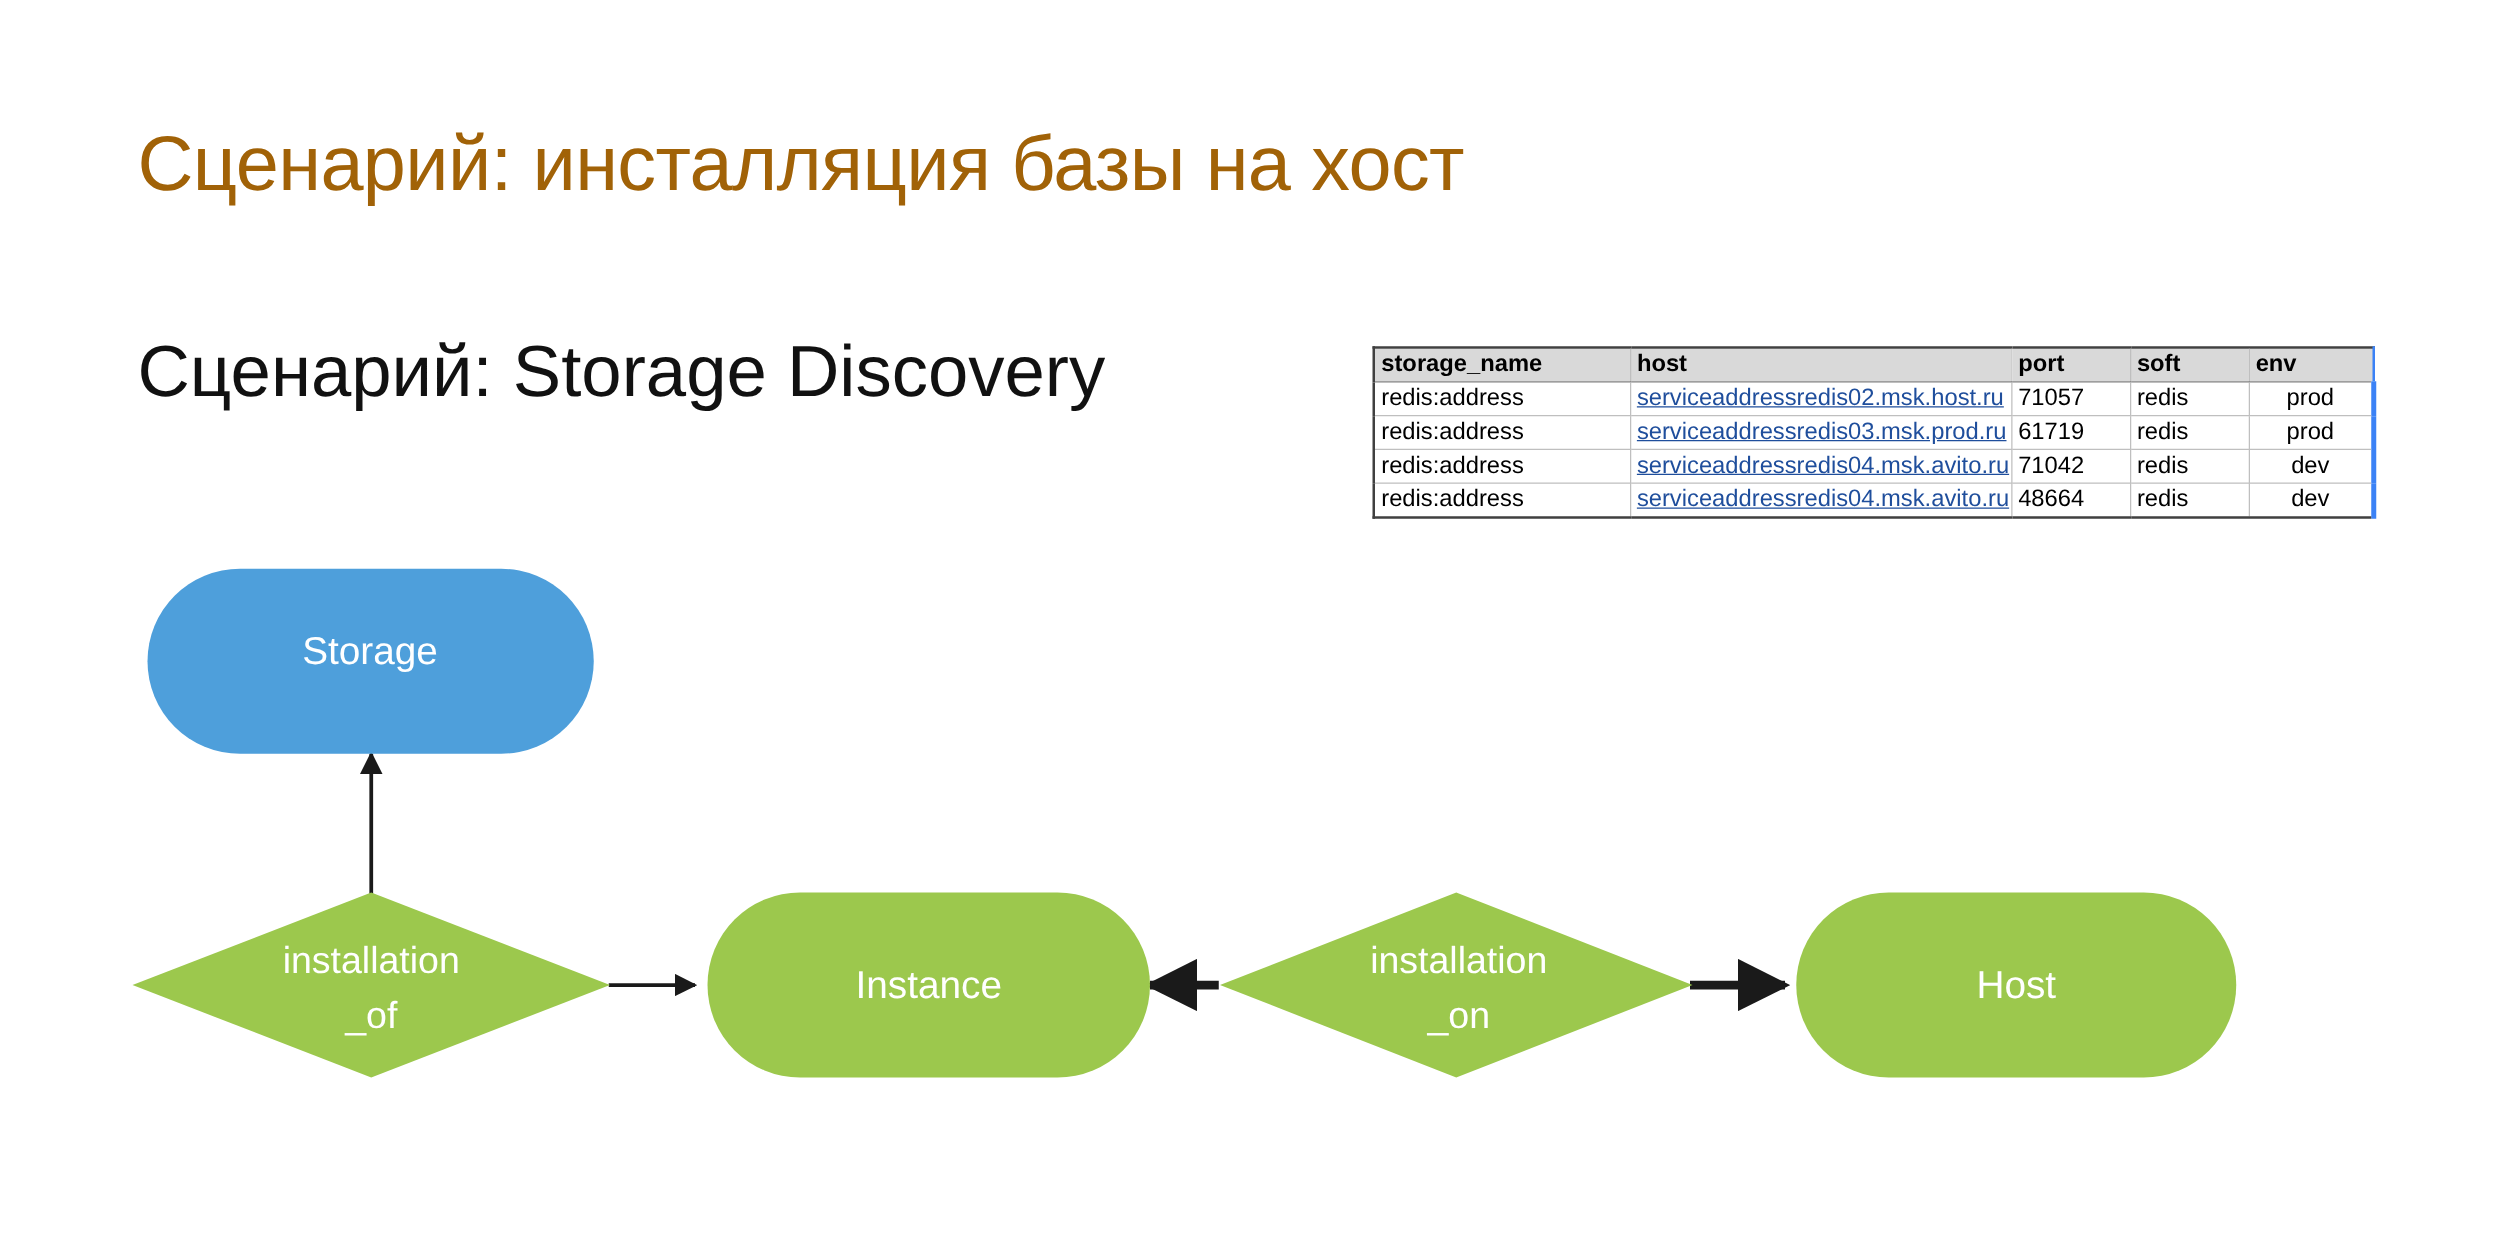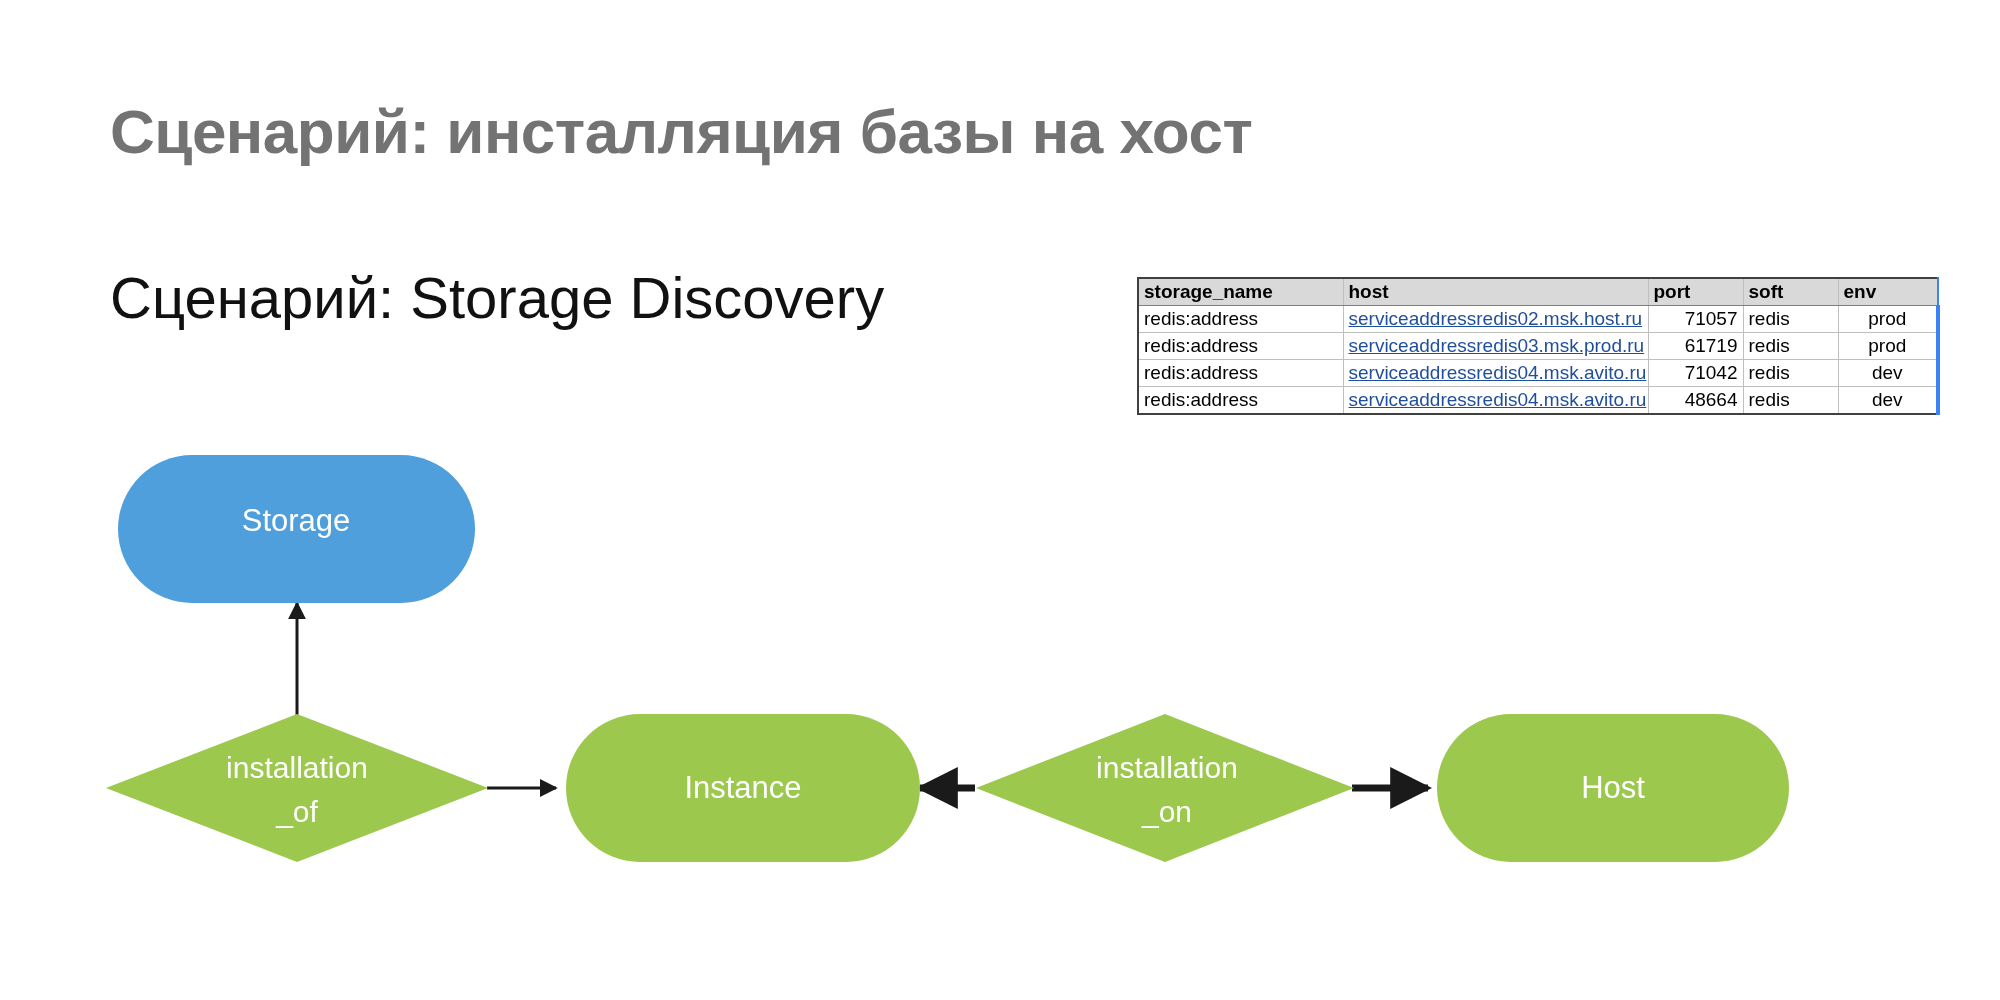--- a/index.html
+++ b/index.html
@@ -15,42 +15,41 @@
     font-family: "Liberation Sans", sans-serif;
     color: #000000;
   }
 
   
   #slide-title {
     position: absolute;
     left: 110px;
     top: 96px;
     font-size: 62px;
-    font-weight: bold;
+    font-weight: normal;
     letter-spacing: -0.5px;
     white-space: nowrap;
-    color: #737373;
+    color: #a16207;
   }
   #slide-subtitle {
     position: absolute;
     left: 110px;
     top: 264px;
     font-size: 58px;
     font-weight: normal;
     white-space: nowrap;
     color: #111111;
   }
 
   
   #data-table-wrap {
     position: absolute;
     left: 1098px;
     top: 277px;
     width: 800px;
-    margin-left: 39px;
   }
   table.sd-table {
     border-collapse: collapse;
     table-layout: fixed;
     width: 800px;
     font-size: 19px;
     background: #ffffff;
   }
   table.sd-table th,
   table.sd-table td {
@@ -88,21 +87,21 @@
   .host-link {
     color: #1f4e9c;
     text-decoration: underline;
     white-space: nowrap;
     display: inline-block;
   }
   .port-clip {
     display: block;
     overflow: hidden;
     white-space: nowrap;
-    text-align: right;
+    text-align: left;
     width: 100%;
   }
 
   
   #diagram {
     position: absolute;
     left: 0;
     top: 0;
     width: 2000px;
     height: 1000px;

